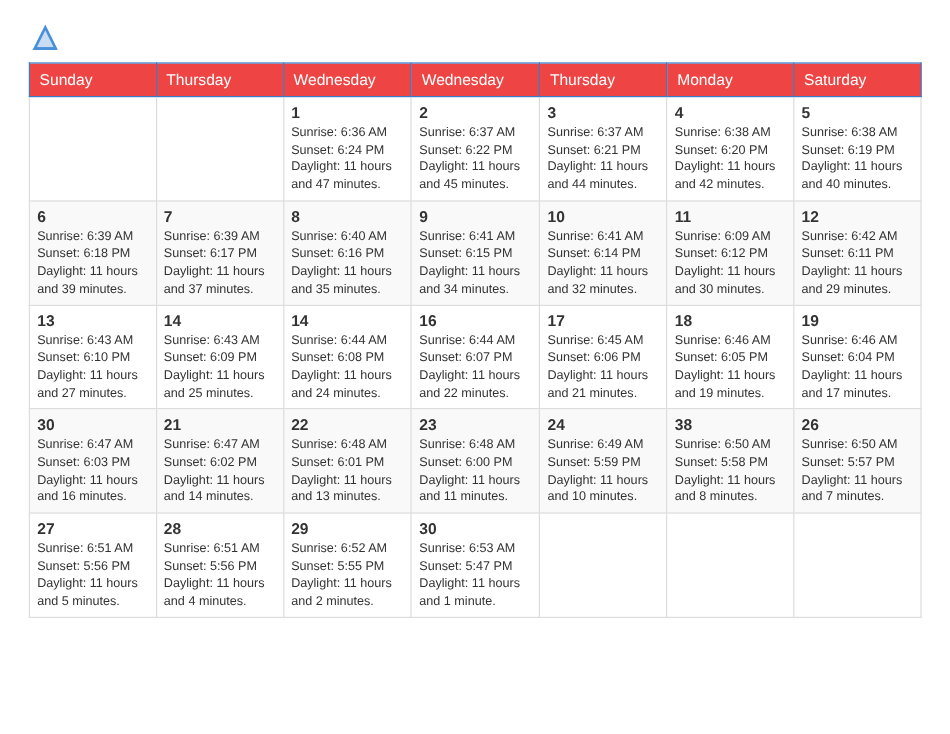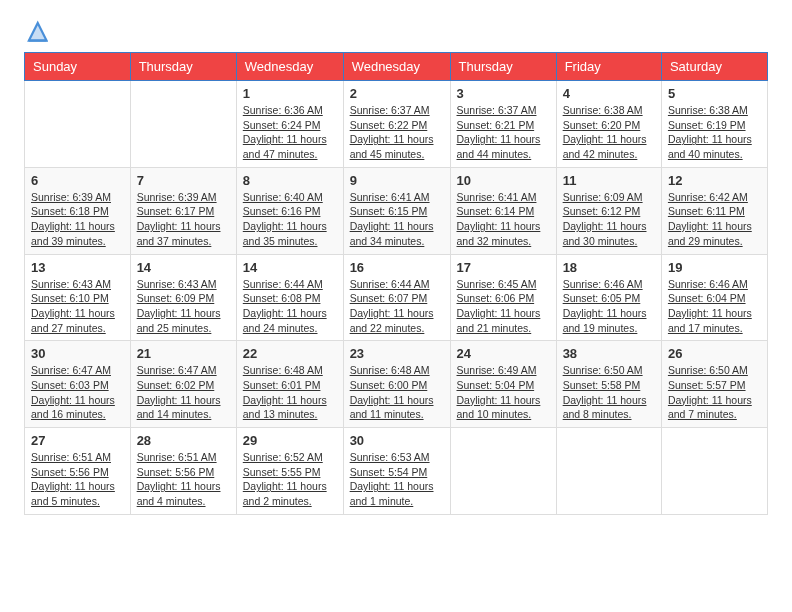--- a/index.html
+++ b/index.html
@@ -78,21 +78,20 @@
     .day-num {
       font-size: 13px;
       font-weight: bold;
       margin-bottom: 2px;
       display: block;
     }
     .day-info {
       font-size: 10.5px;
       color: #333;
       line-height: 1.4;
-      text-decoration: underline;
     }
     .empty-cell {
       background: #fff;
     }
   </style>
 </head>
 <body>
 
 <div class="header">
   <div class="logo">
@@ -115,21 +114,21 @@
 </div>
 
 <table class="calendar">
   <thead>
     <tr>
     <th>Sunday</th>
         <th>Thursday</th>
         <th>Wednesday</th>
         <th>Wednesday</th>
         <th>Thursday</th>
-        <th>Friday</th>
+        <th>Monday</th>
         <th>Saturday</th>
       </tr>
   </thead>
   <tbody id="calendar-body">
   <tr>
         <td class="empty-cell"></td>
         <td class="empty-cell"></td>
         <td>
           <span class="day-num">1</span>
           <div class="day-info">Sunrise: 6:36 AM
@@ -270,21 +269,21 @@
         </td>
         <td>
           <span class="day-num">23</span>
           <div class="day-info">Sunrise: 6:48 AM
 Sunset: 6:00 PM
 Daylight: 11 hours and 11 minutes.</div>
         </td>
         <td>
           <span class="day-num">24</span>
           <div class="day-info">Sunrise: 6:49 AM
-Sunset: 5:04 PM
+Sunset: 5:59 PM
 Daylight: 11 hours and 10 minutes.</div>
         </td>
         <td>
           <span class="day-num">38</span>
           <div class="day-info">Sunrise: 6:50 AM
 Sunset: 5:58 PM
 Daylight: 11 hours and 8 minutes.</div>
         </td>
         <td>
           <span class="day-num">26</span>
@@ -308,21 +307,21 @@
         </td>
         <td>
           <span class="day-num">29</span>
           <div class="day-info">Sunrise: 6:52 AM
 Sunset: 5:55 PM
 Daylight: 11 hours and 2 minutes.</div>
         </td>
         <td>
           <span class="day-num">30</span>
           <div class="day-info">Sunrise: 6:53 AM
-Sunset: 5:54 PM
+Sunset: 5:47 PM
 Daylight: 11 hours and 1 minute.</div>
         </td>
         <td class="empty-cell"></td>
         <td class="empty-cell"></td>
         <td class="empty-cell"></td>
       </tr>
     </tbody>
 </table>
 
 </body></html>

